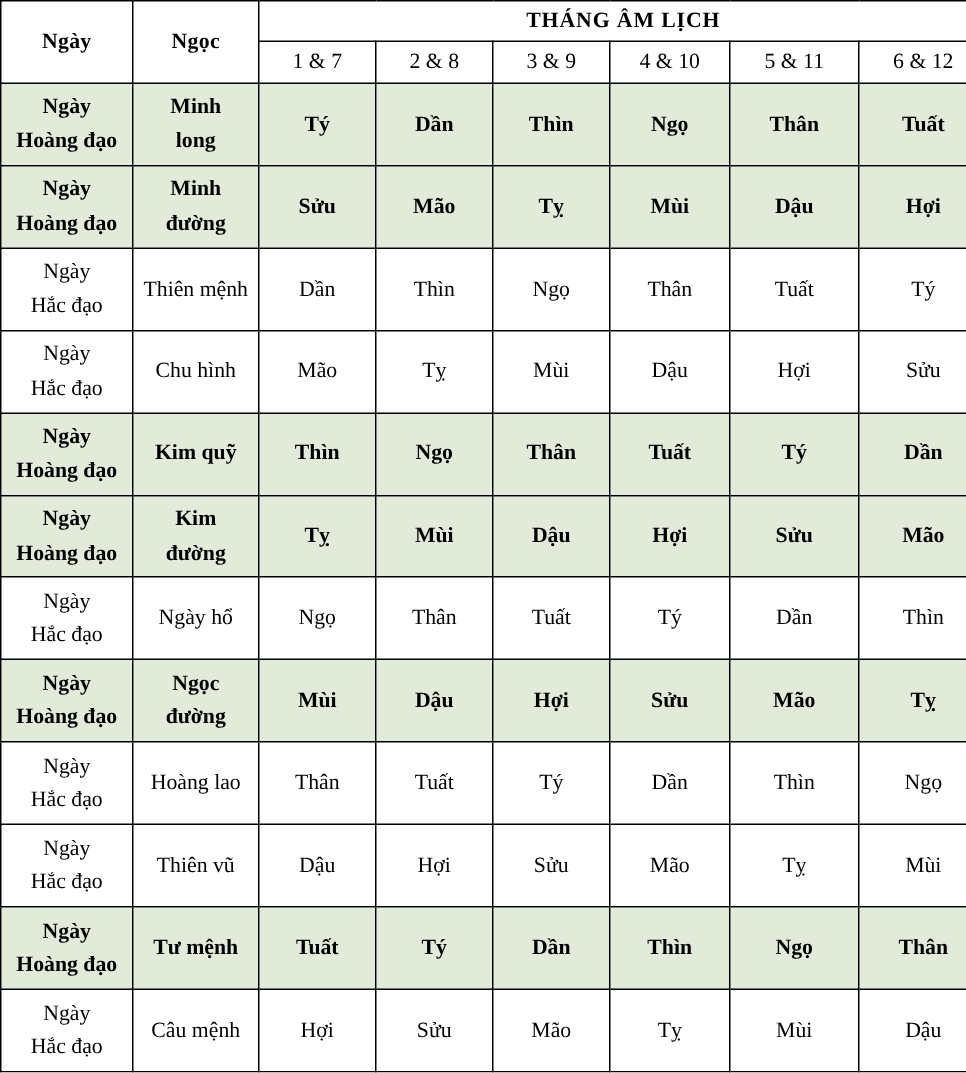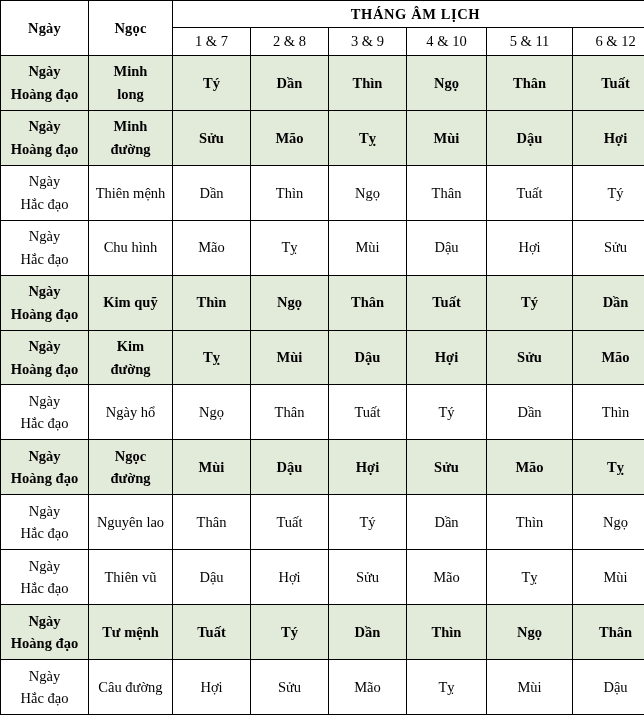--- a/index.html
+++ b/index.html
@@ -238,21 +238,21 @@
         <td class="zodiac-cell">Sửu</td>
         <td class="zodiac-cell">Mão</td>
         <td class="zodiac-cell">Tỵ</td>
       </tr>
       <tr class="row-bad">
         <td class="day-cell">
           <span class="day-line">Ngày</span>
           <span class="day-line">Hắc đạo</span>
         </td>
         <td class="god-cell">
-          <span class="day-line">Nguyên lao</span>
+          <span class="day-line">Hoàng lao</span>
         </td>
         <td class="zodiac-cell">Thân</td>
         <td class="zodiac-cell">Tuất</td>
         <td class="zodiac-cell">Tý</td>
         <td class="zodiac-cell">Dần</td>
         <td class="zodiac-cell">Thìn</td>
         <td class="zodiac-cell">Ngọ</td>
       </tr>
       <tr class="row-bad">
         <td class="day-cell">
@@ -283,21 +283,21 @@
         <td class="zodiac-cell">Thìn</td>
         <td class="zodiac-cell">Ngọ</td>
         <td class="zodiac-cell">Thân</td>
       </tr>
       <tr class="row-bad">
         <td class="day-cell">
           <span class="day-line">Ngày</span>
           <span class="day-line">Hắc đạo</span>
         </td>
         <td class="god-cell">
-          <span class="day-line">Câu đường</span>
+          <span class="day-line">Câu mệnh</span>
         </td>
         <td class="zodiac-cell">Hợi</td>
         <td class="zodiac-cell">Sửu</td>
         <td class="zodiac-cell">Mão</td>
         <td class="zodiac-cell">Tỵ</td>
         <td class="zodiac-cell">Mùi</td>
         <td class="zodiac-cell">Dậu</td>
       </tr>
     </tbody>
 </table>

